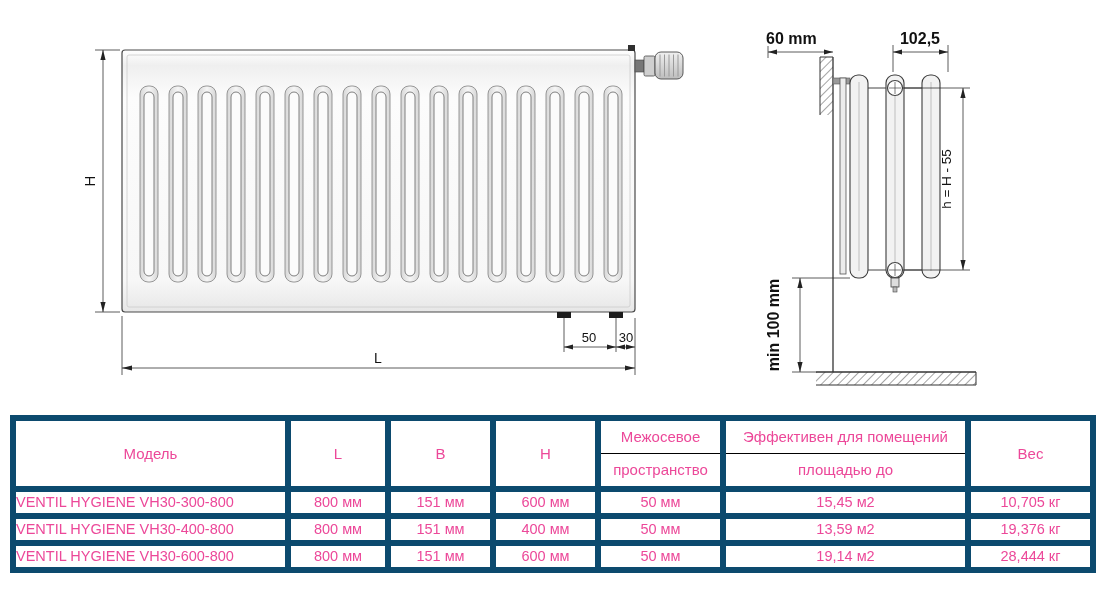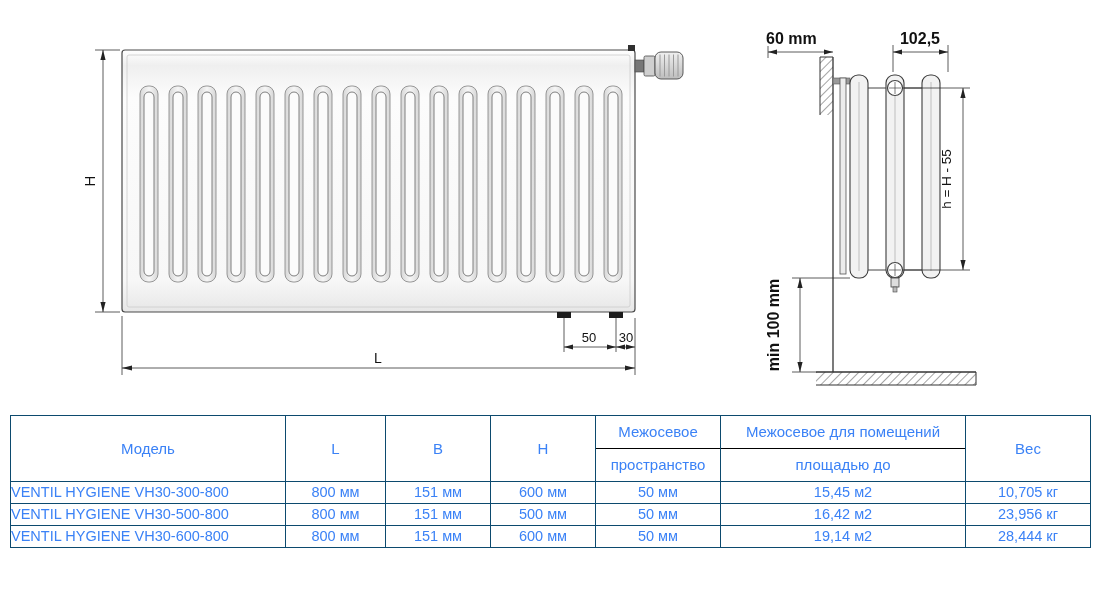--- a/index.html
+++ b/index.html
@@ -7,22 +7,22 @@
     width:1100px;height:594px;background:#ffffff;position:relative;overflow:hidden;
     font-family:"Liberation Sans",sans-serif;color:#111;
   }
   .drawing{position:absolute;top:0;left:0;}
   svg text{fill:#111;font-family:"Liberation Sans",sans-serif;}
   table.spec{
     position:absolute;top:415px;left:10px;width:1080px;
     border-collapse:collapse;table-layout:fixed;background:#fff;
   }
   table.spec th,table.spec td{
-    border:1px solid #0c4a6e;font-weight:normal;text-align:center;
-    padding:0;font-size:14.5px;color:#3b82f6;overflow:hidden;white-space:nowrap;
+    border:6px solid #0c4a6e;font-weight:normal;text-align:center;
+    padding:0;font-size:14.5px;color:#ec4899;overflow:hidden;white-space:nowrap;
   }
   table.spec thead th{height:65px;font-size:15px;vertical-align:middle;}
   table.spec th.h-double{vertical-align:top;padding:0;}
   .h-half{height:32px;line-height:32px;}
   .h-half.top{border-bottom:1px solid #000;}
   table.spec tbody td{height:21px;line-height:21px;}
   table.spec tbody td.model{text-align:left;}
 </style>
 </head>
 <body>
@@ -215,44 +215,44 @@
     <tr>
       <th>Модель</th>
       <th>L</th>
       <th>B</th>
       <th>H</th>
       <th class="h-double">
         <div class="h-half top">Межосевое</div>
         <div class="h-half">пространство</div>
       </th>
       <th class="h-double">
-        <div class="h-half top">Межосевое для помещений</div>
+        <div class="h-half top">Эффективен для помещений</div>
         <div class="h-half">площадью до</div>
       </th>
       <th>Вес</th>
     </tr>
   </thead>
   <tbody>
     <tr>
       <td class="model">VENTIL HYGIENE VH30-300-800</td>
       <td>800 мм</td>
       <td>151 мм</td>
       <td>600 мм</td>
       <td>50 мм</td>
       <td>15,45 м2</td>
       <td>10,705 кг</td>
     </tr>
     <tr>
-      <td class="model">VENTIL HYGIENE VH30-500-800</td>
+      <td class="model">VENTIL HYGIENE VH30-400-800</td>
       <td>800 мм</td>
       <td>151 мм</td>
-      <td>500 мм</td>
+      <td>400 мм</td>
       <td>50 мм</td>
-      <td>16,42 м2</td>
-      <td>23,956 кг</td>
+      <td>13,59 м2</td>
+      <td>19,376 кг</td>
     </tr>
     <tr>
       <td class="model">VENTIL HYGIENE VH30-600-800</td>
       <td>800 мм</td>
       <td>151 мм</td>
       <td>600 мм</td>
       <td>50 мм</td>
       <td>19,14 м2</td>
       <td>28,444 кг</td>
     </tr>

